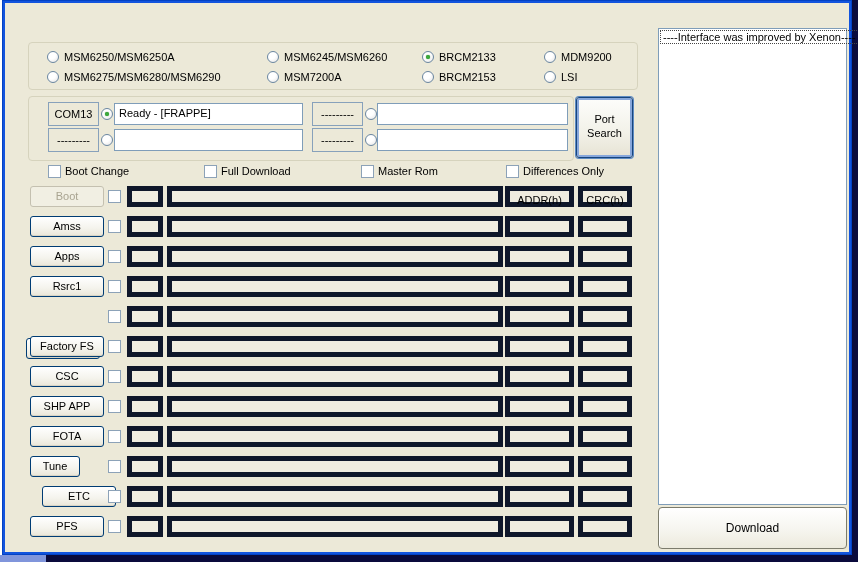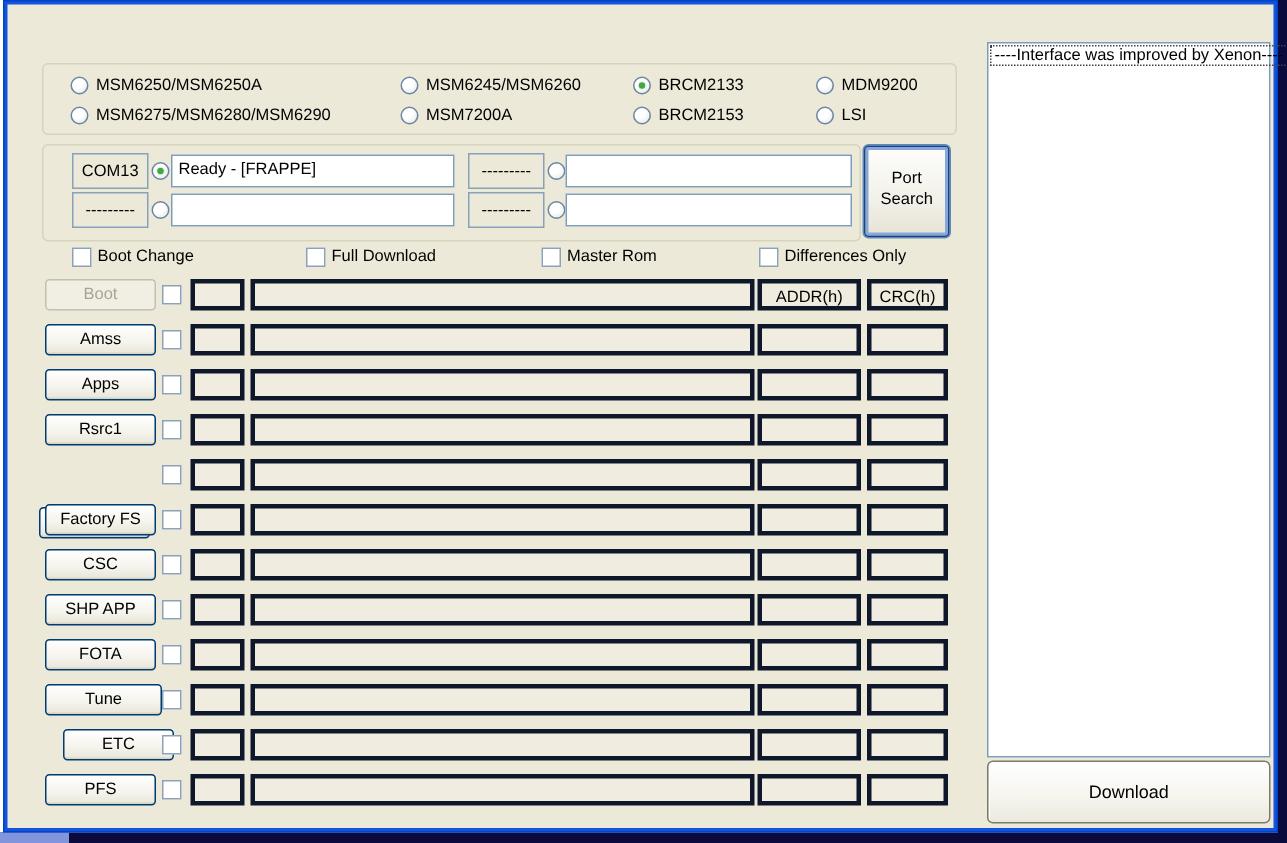--- a/index.html
+++ b/index.html
@@ -43,21 +43,21 @@
       border-radius:50%; background:#3daa3d; box-shadow:0 0 1px #1d7a1d; }
   .radio-item { position:absolute; height:14px; }
   .radio-item .radio { position:absolute; left:0; top:0; }
   .radio-item .rlabel { position:absolute; left:17px; top:0px; white-space:nowrap; }
   .checkbox { position:absolute; width:13px; height:13px; border:1px solid #8ca2b8; background:#fff; }
   .check-item { position:absolute; height:14px; }
   .check-item .checkbox { left:0; top:0; }
   .check-item .clabel { position:absolute; left:17px; top:0; white-space:nowrap; }
   .textfield { position:absolute; border:1px solid #7f9db9; background:#fff; font-size:11px;
       line-height:19px; padding-left:4px; white-space:nowrap; overflow:hidden; }
-  .cell { position:absolute; border:3px solid #0f172a; background:#f0ede0; height:21px; }
+  .cell { position:absolute; border:5px solid #0f172a; background:#f0ede0; height:21px; }
   .cell.hdr { text-align:center; line-height:19px; background:#efecdf; color:#000; }
 
   
   #port-search { position:absolute; left:574px; top:97px; width:57px; height:61px;
       border:1px solid #17457e; border-radius:3px;
       background:linear-gradient(to bottom,#fdfdfb 0%,#f2f1e8 60%,#e6e3d4 100%);
       box-shadow:0 0 0 2px #87a7dc inset, 0 0 0 1px #5d8ac2;
       text-align:center; font-size:11px; padding-top:14px; line-height:14px; }
 
   
@@ -202,21 +202,21 @@
     <div class="cell" style="left: 125px; top: 396px; width: 36px;"></div>
     <div class="cell" style="left: 165px; top: 396px; width: 336px;"></div>
     <div class="cell" style="left: 503px; top: 396px; width: 69px;"></div>
     <div class="cell" style="left: 576px; top: 396px; width: 54px;"></div>
     <div class="xp-btn" style="left: 28px; top: 426px; width: 74px; height: 21px;">FOTA</div>
     <div class="checkbox" style="left: 106px; top: 430px;"></div>
     <div class="cell" style="left: 125px; top: 426px; width: 36px;"></div>
     <div class="cell" style="left: 165px; top: 426px; width: 336px;"></div>
     <div class="cell" style="left: 503px; top: 426px; width: 69px;"></div>
     <div class="cell" style="left: 576px; top: 426px; width: 54px;"></div>
-    <div class="xp-btn" style="left: 28px; top: 456px; width: 78px; height: 21px;">Tune</div>
+    <div class="xp-btn" style="left: 28px; top: 456px; width: 50px; height: 21px;">Tune</div>
     <div class="checkbox" style="left: 106px; top: 460px;"></div>
     <div class="cell" style="left: 125px; top: 456px; width: 36px;"></div>
     <div class="cell" style="left: 165px; top: 456px; width: 336px;"></div>
     <div class="cell" style="left: 503px; top: 456px; width: 69px;"></div>
     <div class="cell" style="left: 576px; top: 456px; width: 54px;"></div>
     <div class="xp-btn" style="left: 28px; top: 486px; width: 74px; height: 21px; margin-left: 12px;">ETC</div>
     <div class="checkbox" style="left: 106px; top: 490px;"></div>
     <div class="cell" style="left: 125px; top: 486px; width: 36px;"></div>
     <div class="cell" style="left: 165px; top: 486px; width: 336px;"></div>
     <div class="cell" style="left: 503px; top: 486px; width: 69px;"></div>

